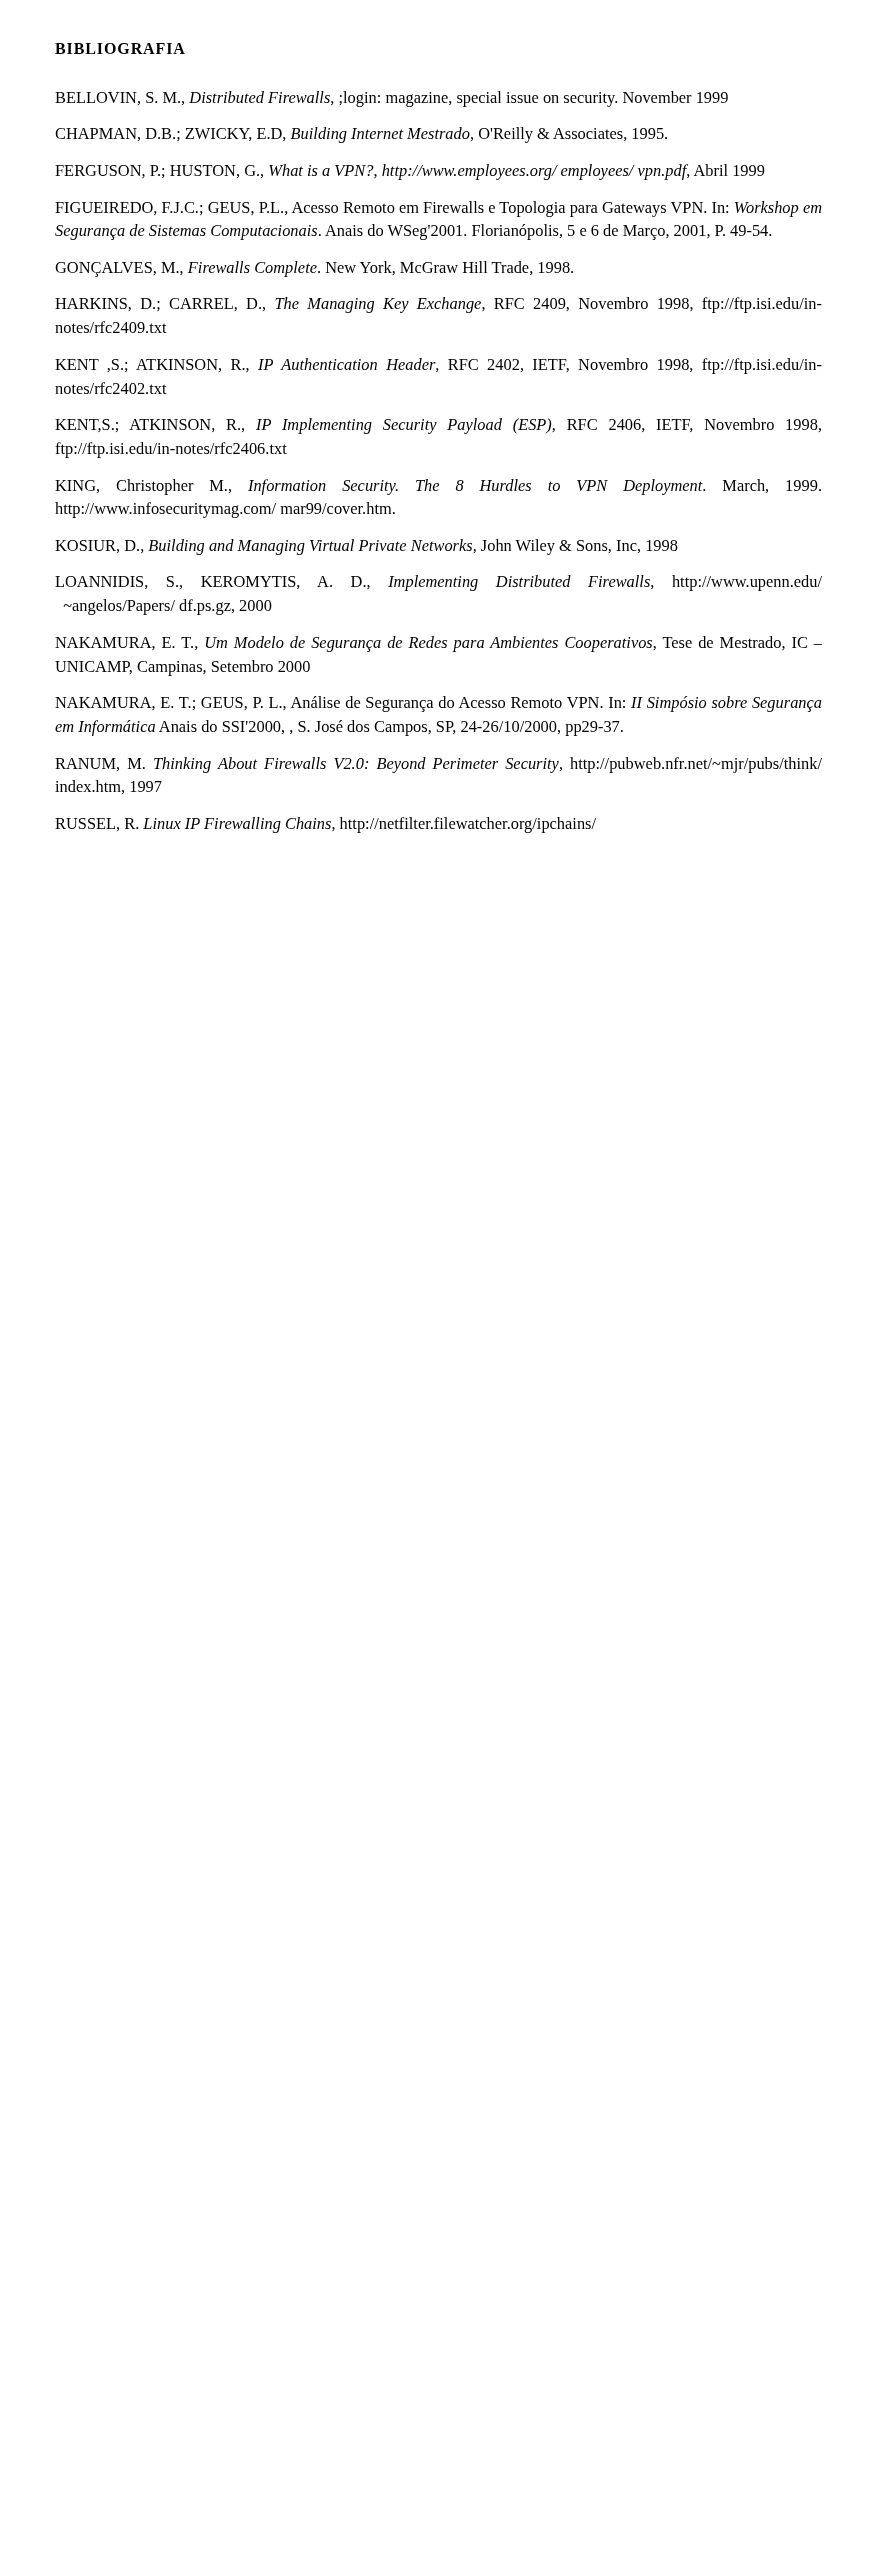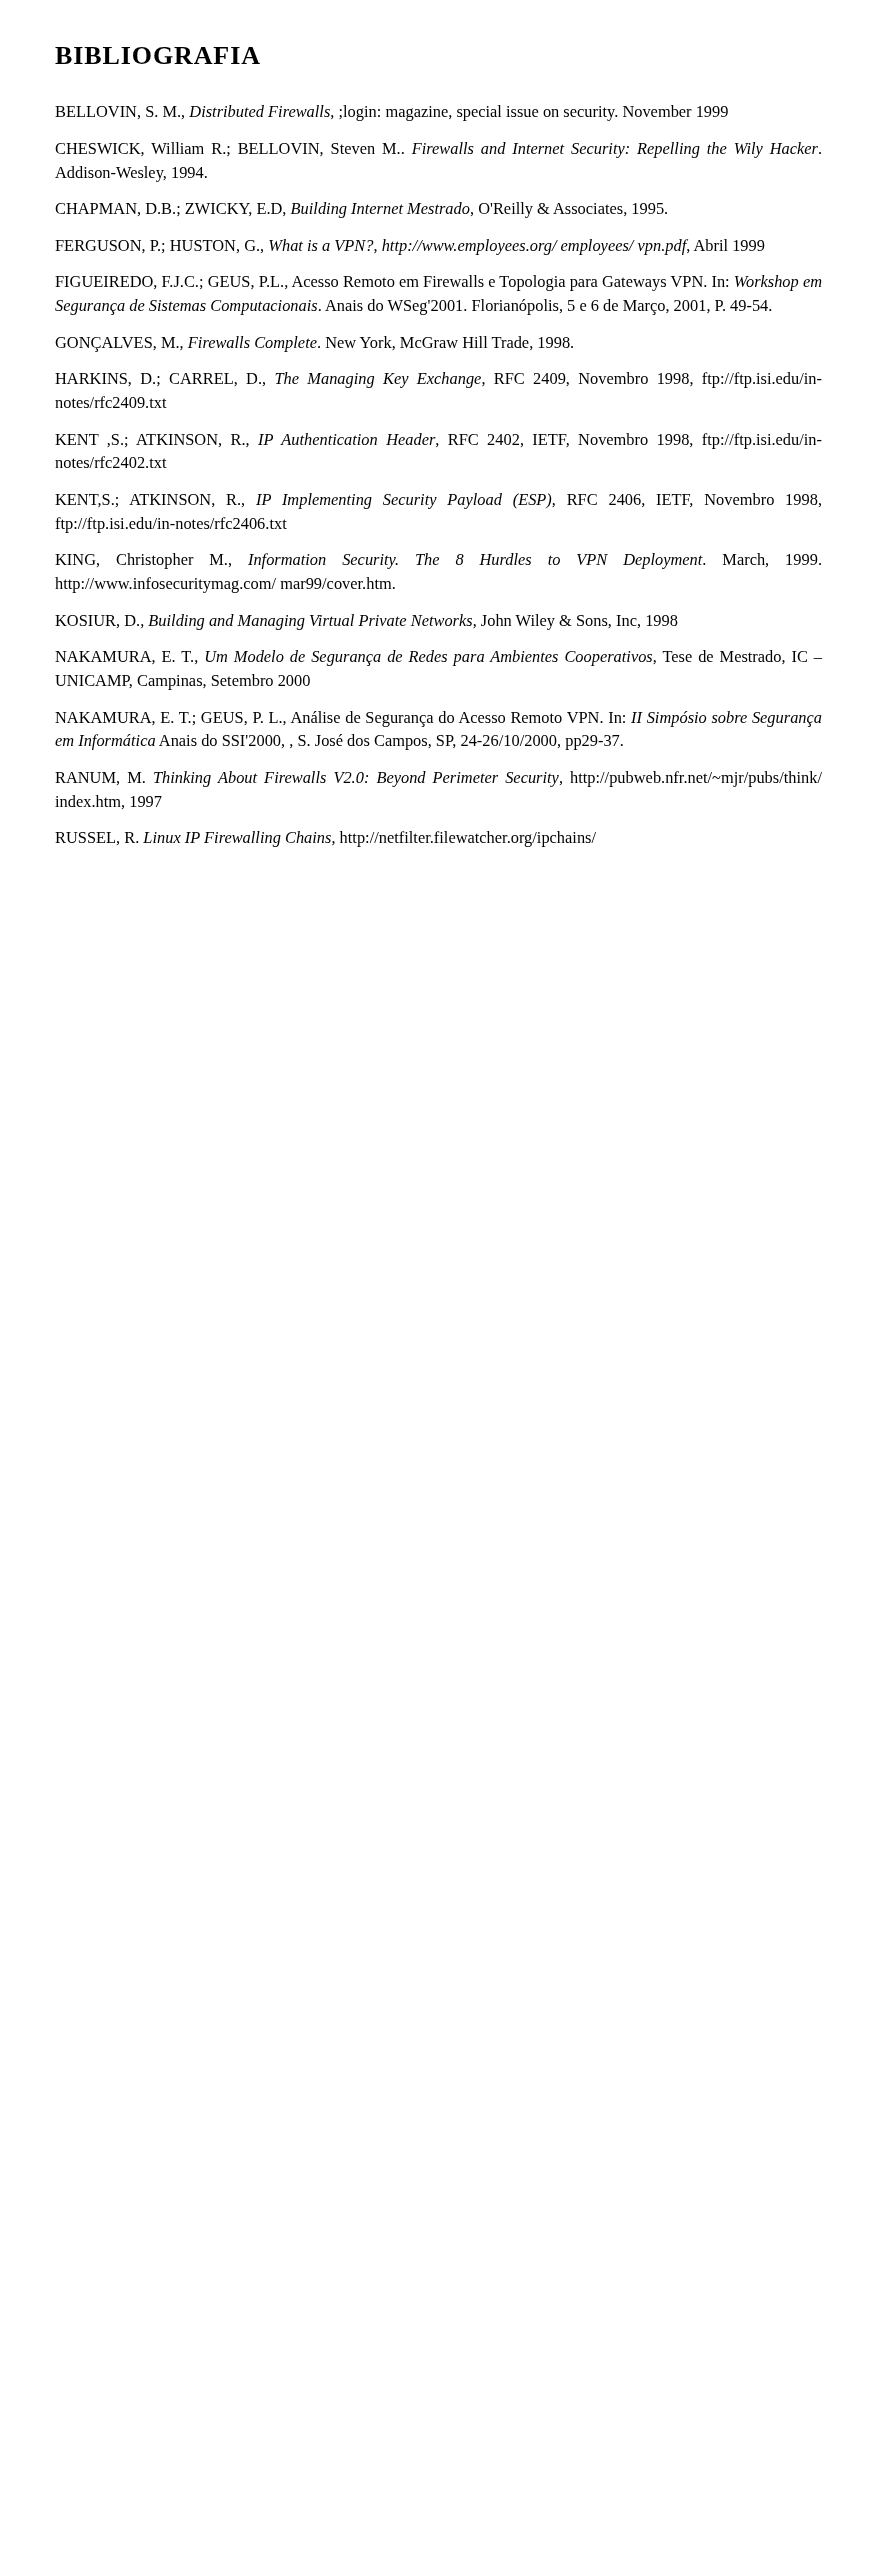--- a/index.html
+++ b/index.html
@@ -13,21 +13,21 @@
       font-family: "Times New Roman", Times, serif;
       font-size: 16.4px;
       color: #000000;
       width: 877px;
       min-height: 2576px;
       padding: 37px 55px 55px 55px;
       line-height: 1.45;
     }
 
     .page-title {
-      font-size: 26px;
+      font-size: 16px;
       font-weight: bold;
       letter-spacing: 0.9px;
       margin-bottom: 25.6px;
       font-family: "Times New Roman", Times, serif;
     }
 
     .bib-entry {
       margin-bottom: 12.8px;
       text-align: justify;
       text-indent: 0px;
@@ -43,23 +43,20 @@
 </head>
 <body>
 
 <h1 class="page-title">BIBLIOGRAFIA</h1>
 
 <div id="bib-container">
 <div class="bib-entry">
       <p>BELLOVIN, S. M., <em>Distributed Firewalls</em>, ;login: magazine, special issue on security. November 1999</p>
     </div>
     <div class="bib-entry">
-      <p>CHESWICK, William R.; BELLOVIN, Steven M.. <em>Firewalls and Internet Security: Repelling the Wily Hacker</em>. Addison-Wesley, 1994.</p>
-    </div>
-    <div class="bib-entry">
       <p>CHAPMAN, D.B.; ZWICKY, E.D, <em>Building Internet Mestrado</em>, O'Reilly &amp; Associates, 1995.</p>
     </div>
     <div class="bib-entry">
       <p>FERGUSON, P.; HUSTON, G., <em>What is a VPN?</em>, <em>http://www.employees.org/ employees/ vpn.pdf</em>, Abril 1999</p>
     </div>
     <div class="bib-entry">
       <p>FIGUEIREDO, F.J.C.; GEUS, P.L., Acesso Remoto em Firewalls e Topologia para Gateways VPN. In: <em>Workshop em Segurança de Sistemas Computacionais</em>. Anais do WSeg'2001. Florianópolis, 5 e 6 de Março, 2001, P. 49-54.</p>
     </div>
     <div class="bib-entry">
       <p>GONÇALVES, M., <em>Firewalls Complete</em>. New York, McGraw Hill Trade, 1998.</p>
@@ -73,20 +70,23 @@
     <div class="bib-entry">
       <p>KENT,S.; ATKINSON, R., <em>IP Implementing Security Payload (ESP)</em>, RFC 2406, IETF, Novembro 1998, ftp://ftp.isi.edu/in-notes/rfc2406.txt</p>
     </div>
     <div class="bib-entry">
       <p>KING, Christopher M., <em>Information Security. The 8 Hurdles to VPN Deployment</em>. March, 1999. http://www.infosecuritymag.com/ mar99/cover.htm.</p>
     </div>
     <div class="bib-entry">
       <p>KOSIUR, D., <em>Building and Managing Virtual Private Networks</em>, John Wiley &amp; Sons, Inc, 1998</p>
     </div>
     <div class="bib-entry">
+      <p>LOANNIDIS, S., KEROMYTIS, A. D., <em>Implementing Distributed Firewalls</em>, http://www.upenn.edu/ &nbsp;&nbsp;~angelos/Papers/ df.ps.gz, 2000</p>
+    </div>
+    <div class="bib-entry">
       <p>NAKAMURA, E. T., <em>Um Modelo de Segurança de Redes para Ambientes Cooperativos</em>, Tese de Mestrado, IC – UNICAMP, Campinas, Setembro 2000</p>
     </div>
     <div class="bib-entry">
       <p>NAKAMURA, E. T.; GEUS, P. L., Análise de Segurança do Acesso Remoto VPN. In: <em>II Simpósio sobre Segurança em Informática</em> Anais do SSI'2000, , S. José dos Campos, SP, 24-26/10/2000, pp29-37.</p>
     </div>
     <div class="bib-entry">
       <p>RANUM, M. <em>Thinking About Firewalls V2.0: Beyond Perimeter Security</em>, http://pubweb.nfr.net/~mjr/pubs/think/ index.htm, 1997</p>
     </div>
     <div class="bib-entry">
       <p>RUSSEL, R. <em>Linux IP Firewalling Chains</em>, http://netfilter.filewatcher.org/ipchains/</p>

